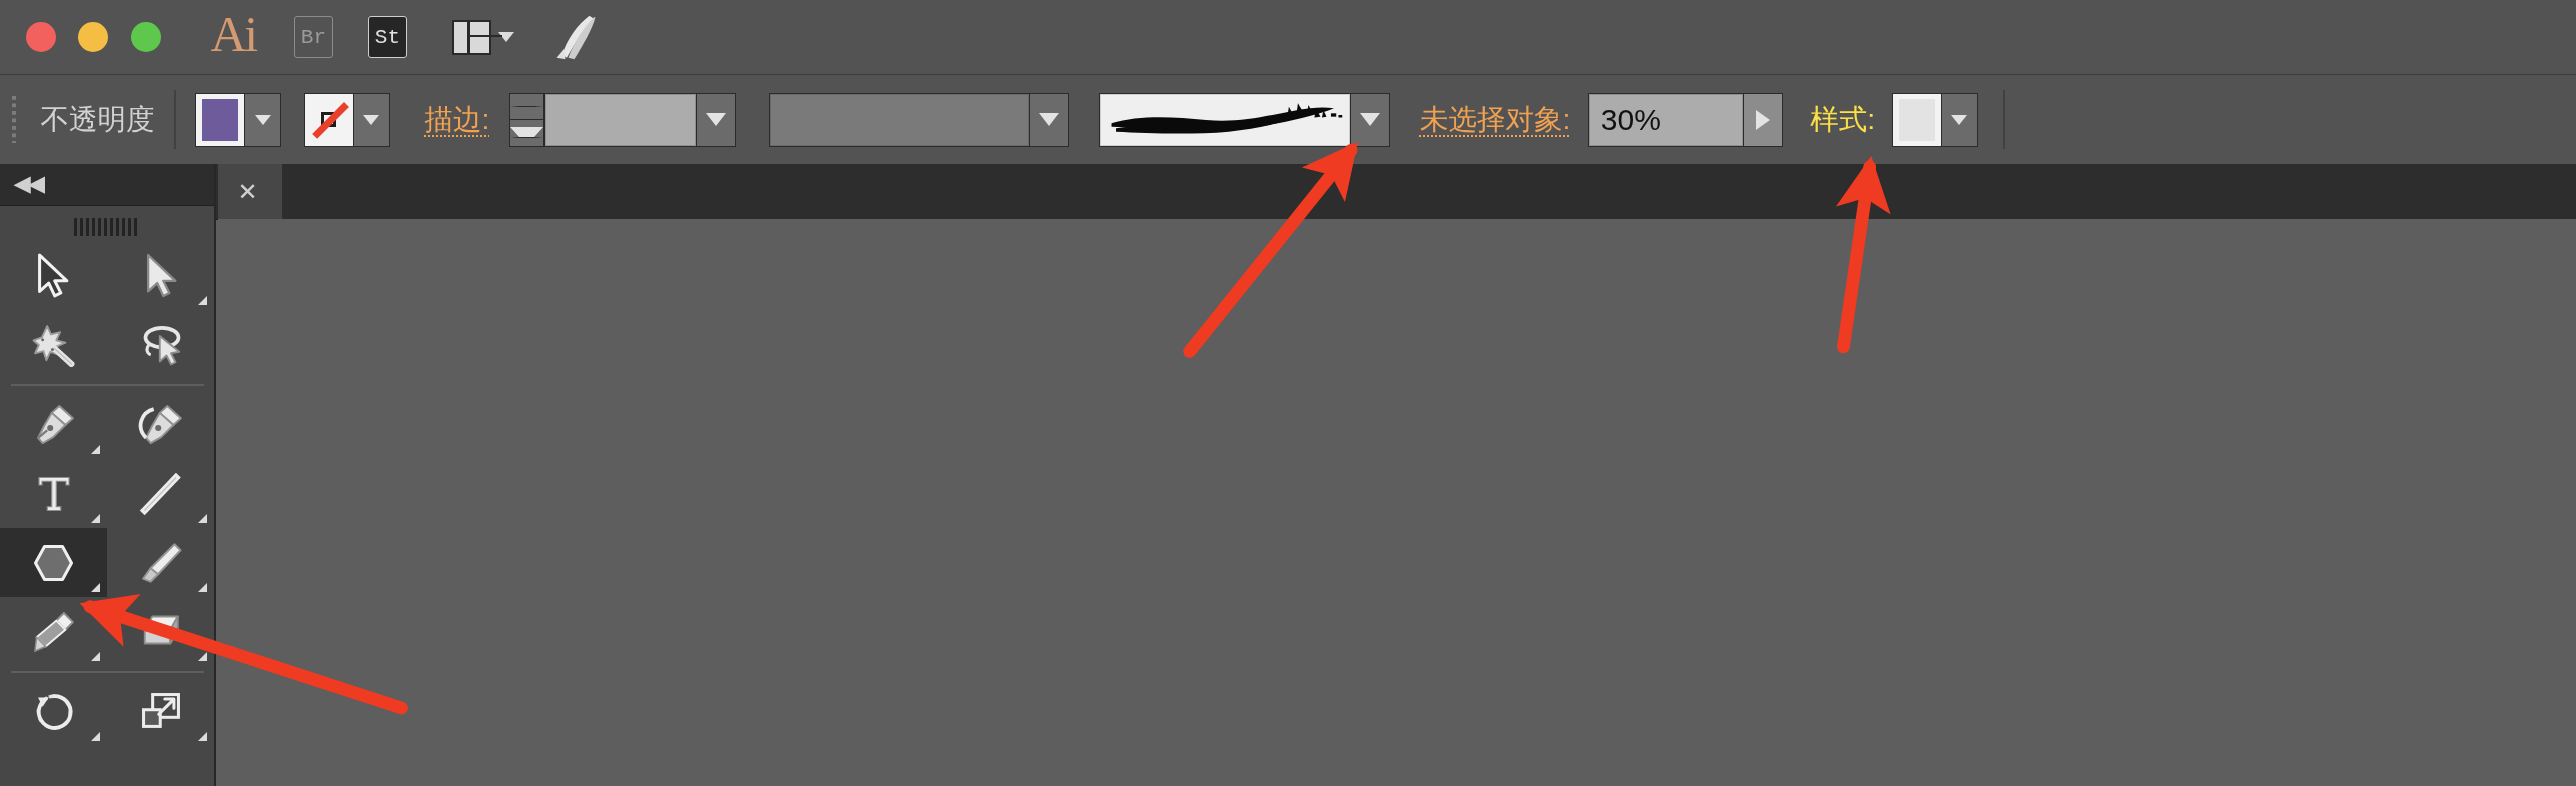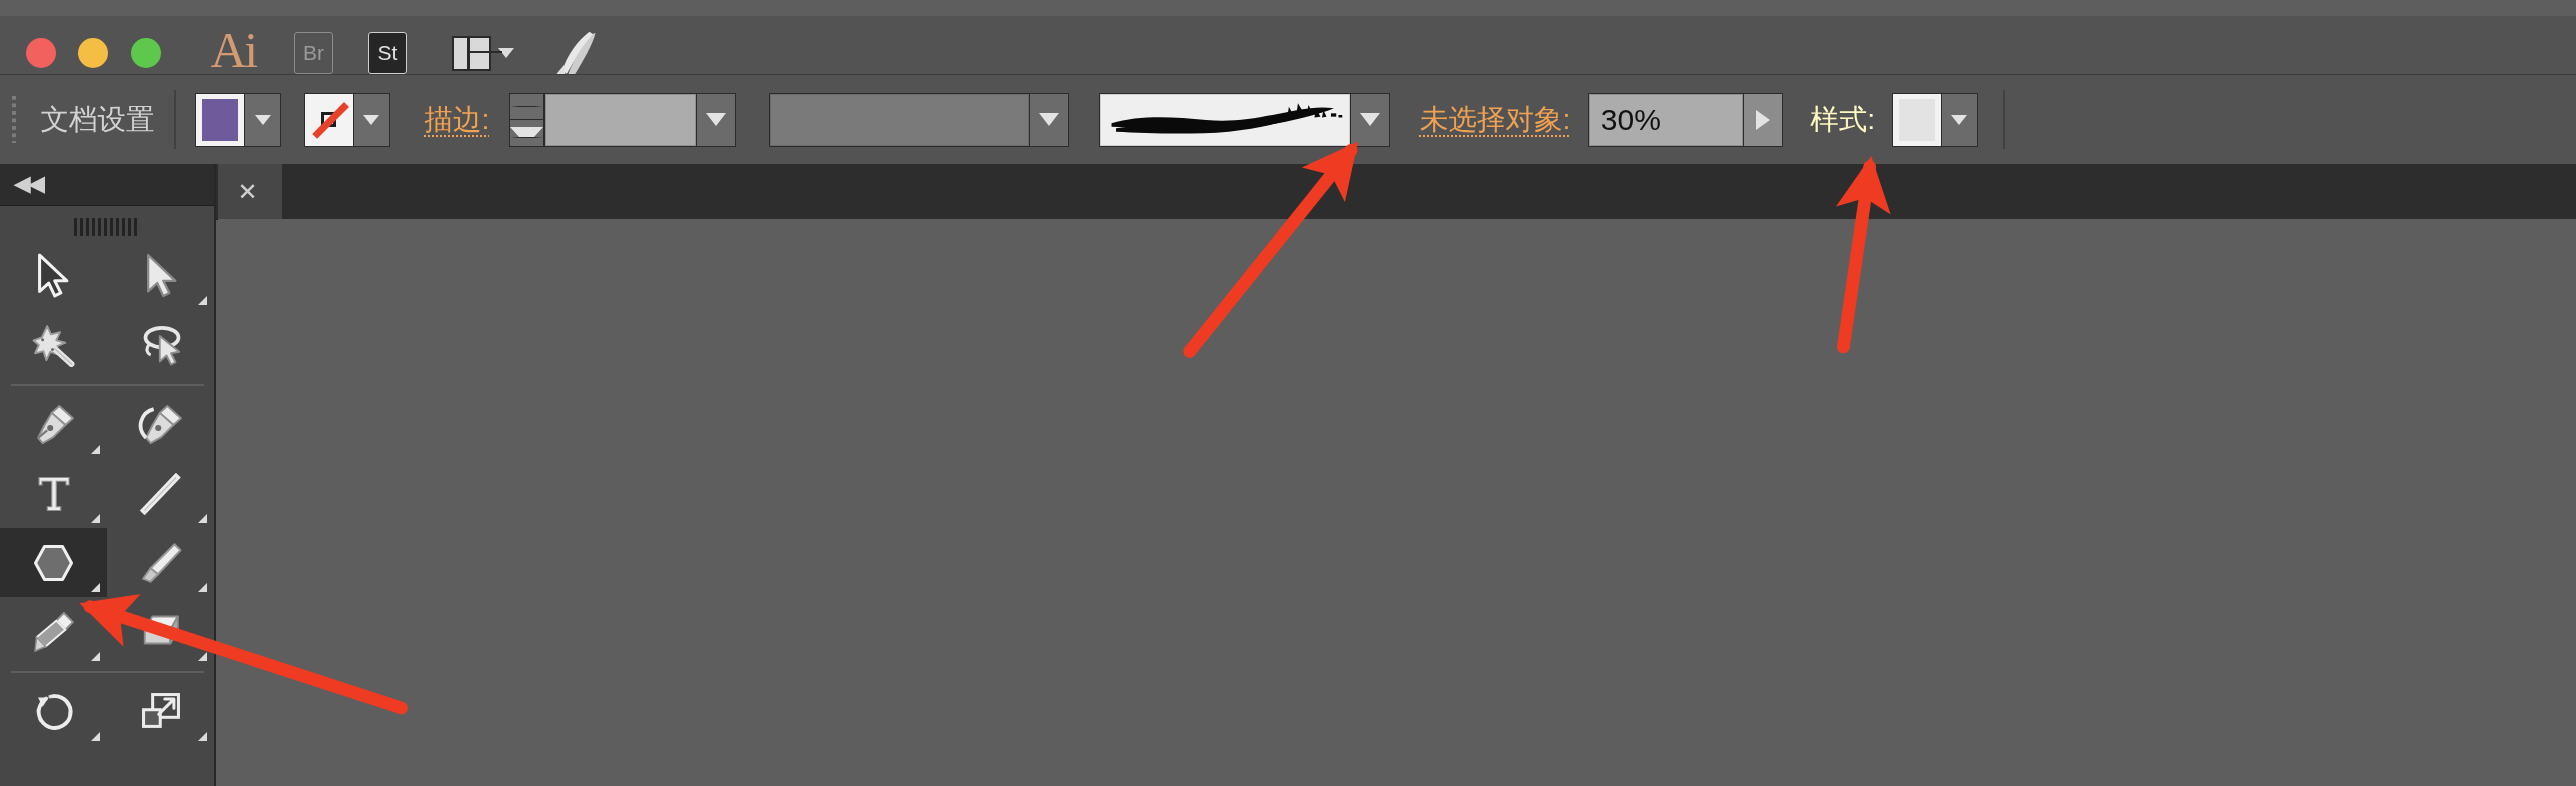--- a/index.html
+++ b/index.html
@@ -6,42 +6,42 @@
   html, body {
     width: 2576px; height: 787px;
     background: #5e5e5e;
     font-family: "Liberation Sans", "DejaVu Sans", sans-serif;
     overflow: hidden;
   }
   #app { position: relative; width: 2576px; height: 787px; }
 
   
   .titlebar {
-    position: absolute; left: 0; top: 16px; width: 2576px; height: 74px;
+    position: absolute; left: 0; top: 0; width: 2576px; height: 74px;
     background: #535353;
     display: flex; align-items: center;
   }
   .traffic { display: flex; align-items: center; gap: 22.5px; margin-left: 25.5px; }
   .tl { width: 30px; height: 30px; border-radius: 50%; }
   .tl.red { background: #f2615e; }
   .tl.yellow { background: #f4bd43; }
   .tl.green { background: #5dc84c; }
 
   .ai-logo {
     margin-left: 50px;
     font-family: "Liberation Serif", "DejaVu Serif", serif;
     font-size: 50px; font-weight: 400; color: #d49a72;
     letter-spacing: -2.3px; line-height: 1;
     position: relative; top: -3px;
   }
   .app-btn {
     margin-left: 38px; width: 39px; height: 42px;
     border: 1.5px solid #8c8c8c; border-radius: 3px;
     display: flex; align-items: center; justify-content: center;
-    font-family: Liberation Sans, sans-serif;
+    font-family: Liberation Mono, monospace;
     font-size: 21px; color: #9a9a9a; background: #535353;
   }
   .app-btn.dark { background: #262626; color: #e2e2e2; border-color: #cfcfcf; margin-left: 35px; }
 
   .ws-switcher {
     margin-left: 45px; display: flex; align-items: center; gap: 7.5px;
   }
   .ws-icon {
     width: 39px; height: 35px; background: #d9d9d9;
     border: 2.3px solid #2a2a2a; position: relative;
@@ -112,21 +112,21 @@
   .none-mark .slash {
     position:absolute; left:-3px; top:18px; width:45px; height:6.8px;
     background:#e8402a; transform: rotate(-45deg); transform-origin: center;
   }
 
   .lbl-orange {
     color: #f0a252; font-size: 28.5px; white-space: nowrap;
     text-decoration: underline; text-decoration-style: dotted;
     text-underline-offset: 6.8px; text-decoration-thickness: 2.3px;
   }
-  .lbl-gray { color: #fef9c3; font-size: 28.5px; white-space: nowrap; }
+  .lbl-gray { color: #fde047; font-size: 28.5px; white-space: nowrap; }
 
   .stepper {
     width: 35px; height: 54px; display:flex; flex-direction: column;
     border: 1.5px solid #2b2b2b; background:#6b6b6b;
   }
   .stepper div {
     flex: 1; display:flex; align-items:center; justify-content:center;
   }
   .stepper div:first-child { border-bottom: 1.5px solid #2b2b2b; }
   .stepper .tri-up { border-left-width:9px; border-right-width:9px; border-bottom-width:10.5px;}
@@ -235,21 +235,21 @@
         <path d="M52 4 C40 16 26 36 18 58 L26 60 C38 40 50 20 54 4 Z" fill="#cdcdcd"></path>
         <path d="M12 46 L2 58 L14 60 Z" fill="#e0e0e0"></path>
       </svg>
     </div>
   </div>
 
   <div class="controlbar">
 
     <div class="grip-dots"></div>
 
-    <div class="sel-status">文档设置</div>
+    <div class="sel-status">不透明度</div>
 
     <div class="vdiv"></div>
 
     <div class="swatch-group">
       <div class="swatch">
         <div class="swatch-inner" style="background:#6e5b9c"></div>
       </div>
       <div class="swatch-dd">
         <div class="tri-dn sm"></div>
       </div>

